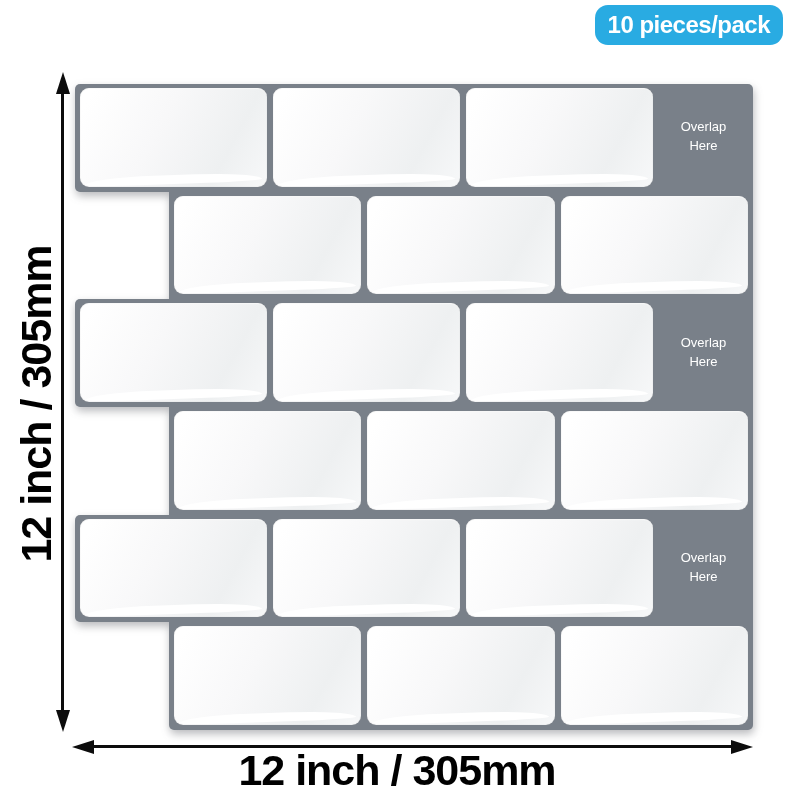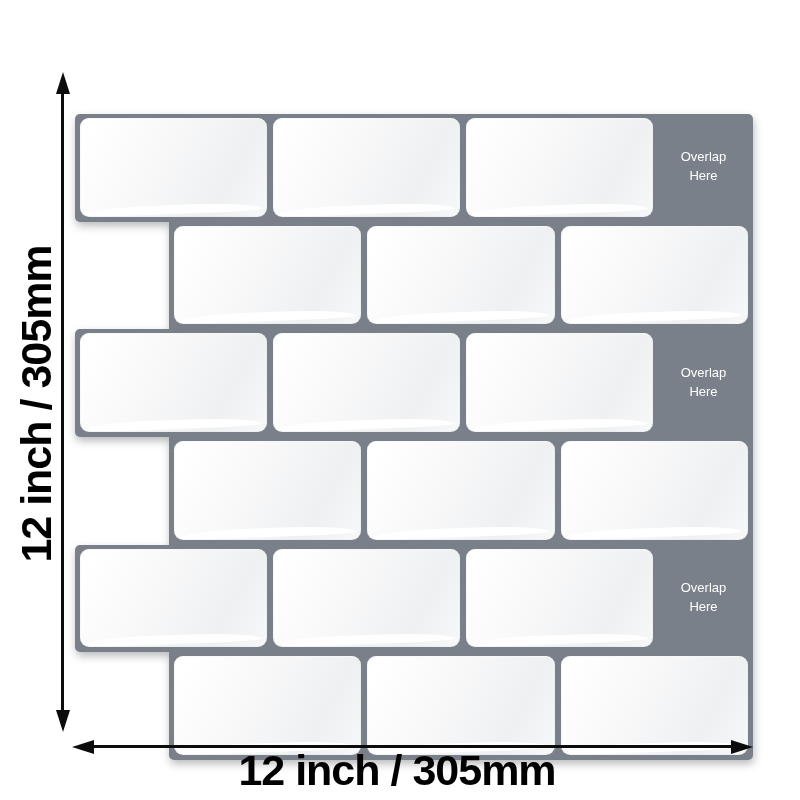--- a/index.html
+++ b/index.html
@@ -27,21 +27,20 @@
     font-size: 24px;
     font-weight: bold;
     letter-spacing: -0.5px;
     white-space: nowrap;
   }
 
   
   .sheet {
     position: absolute; inset: 0;
     filter: drop-shadow(1px 4px 4px rgba(55,58,66,0.35));
-    margin-top: 30px;
   }
   .tile-row {
     position: absolute;
     background: var(--sheet-gray, #798089);
     display: flex;
     gap: 6px;
     padding: 4px 5px 5px 5px;
     box-sizing: border-box;
   }
   .tile {
@@ -121,20 +120,23 @@
   .h-label {
     left: 397px; top: 770px;
     transform: translate(-50%, -50%);
   }
 </style>
 </head>
 <body>
 
 <div class="canvas">
 
+  <div class="badge">
+    <span>10 pieces/pack</span>
+  </div>
 
   <div class="sheet" id="sheet">
       <div class="tile-row" style="left: 75px; top: 84px; width: 678px; height: 107.67px; border-radius: 5px 5px 0px;">
         <div class="tile fixed"></div>
         <div class="tile fixed"></div>
         <div class="tile fixed"></div>
         <div class="overlap-zone">
           <div class="overlap-label">Overlap Here</div>
         </div>
       </div>

